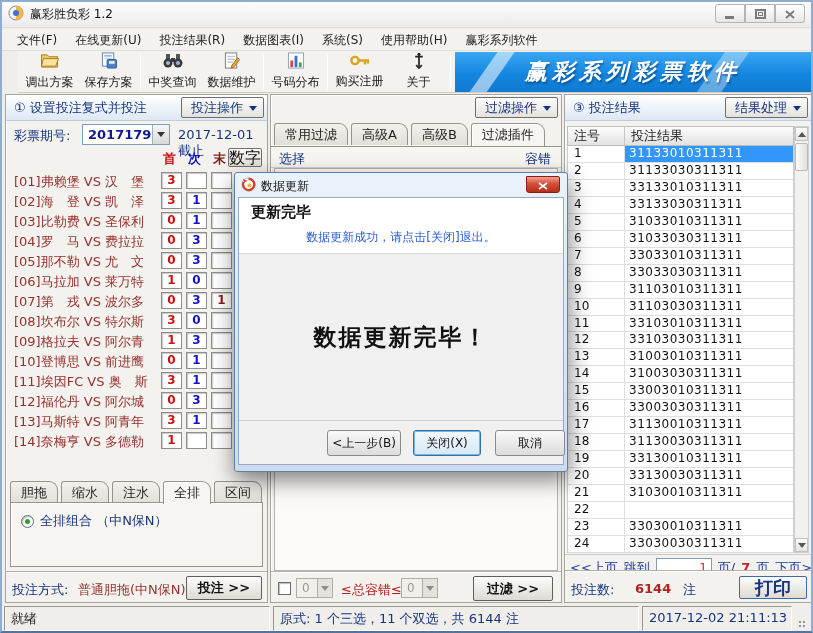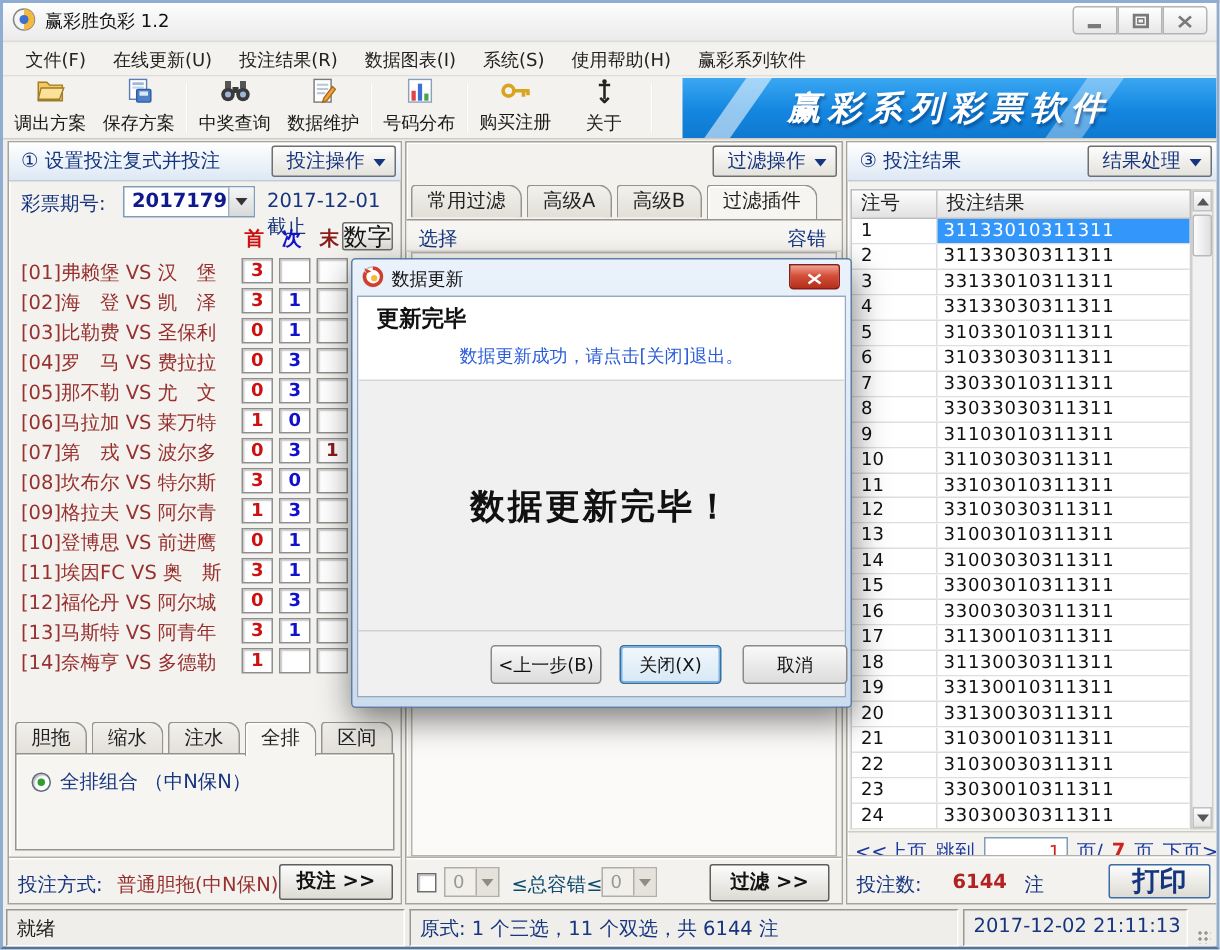--- a/index.html
+++ b/index.html
@@ -17,21 +17,21 @@
           border:1px solid #b4b4b4; display:flex; align-items:center; justify-content:center; }
   .wbtn:first-child { border-radius:3px 0 0 3px; }
   .wbtn:last-child { border-radius:0 3px 3px 0; }
 
   
   .menubar { position:absolute; left:0; top:27px; right:0; height:22px; background:#f3f2ee;
              border-bottom:1px solid #e0ded8; display:flex; align-items:center; padding-left:6px; }
   .menu-item { font-size:12px; color:#222; padding:0 9px; line-height:22px; cursor:default; }
 
   
-  .toolbar { position:absolute; left:0; top:49px; right:0; height:42px; background:#f3f2ee;
+  .toolbar { position:absolute; left:16px; top:49px; right:0; height:42px; background:#f3f2ee;
              border-bottom:1px solid #cfccc5; display:flex; align-items:center; padding-left:2px; }
   .tbtn { width:59px; height:40px; display:flex; flex-direction:column; align-items:center;
           justify-content:center; gap:1px; }
   .tlabel { font-size:12px; color:#1a1a1a; white-space:nowrap; }
   .tsep { width:1px; height:34px; background:#c9c6bf; border-right:1px solid #fff; margin:0 2px; }
   .banner { position:absolute; left:453px; top:50px; width:356px; height:40px;
             background:linear-gradient(#3aa7f2,#1486e0 55%,#1079cf); overflow:hidden;
             display:flex; align-items:center; justify-content:center; }
   .banner .slash { position:absolute; width:14px; height:70px; background:rgba(255,255,255,.55);
                    transform:rotate(35deg); top:-12px; }
@@ -112,21 +112,21 @@
   .mid-content { position:absolute; left:3px; top:73px; right:3px; bottom:31px;
                  background:#fbfaf8; border:1px solid #b7b4ae; }
   .checkbox { position:absolute; left:7px; top:9px; width:13px; height:13px; background:#fff;
               border:1px solid #6d6d6d; box-shadow:inset 1px 1px 1px #bbb; }
   .dcombo { position:absolute; top:5px; width:37px; height:20px; background:#f0efe9;
             border:1px solid #b1aea7; font-size:12px; color:#9b988f; line-height:18px; padding-left:5px; }
   .dcombo .arrow { position:absolute; right:0; top:0; width:15px; height:18px; background:#e4e2da;
                    border-left:1px solid #b1aea7; display:flex; align-items:center; justify-content:center; }
   .dcombo .arrow-tri { border-top-color:#8f8c84; }
   .dc1 { left:25px; } .dc2 { left:130px; }
-  .range-label { position:absolute; left:70px; top:8px; font-size:13px; color:#0c4a6e; }
+  .range-label { position:absolute; left:70px; top:8px; font-size:13px; color:#b91c1c; }
   .filter-btn { position:absolute; left:202px; top:3px; width:80px; height:25px;
                 background:linear-gradient(#fcfcfc,#dddbd3); border:1px solid #5f5f5f; border-radius:2px;
                 font-size:13px; font-weight:bold; color:#111; text-align:center; line-height:23px; }
 
   
   .rthead { position:absolute; left:2px; top:31px; width:227px; height:20px; display:flex;
             background:linear-gradient(#fdfdfd,#e2e2e2); border:1px solid #bdbdbd; }
   .rth { font-size:13px; color:#222; line-height:18px; padding-left:6px; }
   .rth-no { width:57px; border-right:1px solid #c6c6c6; }
   .rrows { position:absolute; left:2px; top:51px; width:227px; height:407px; display:flex;
@@ -549,21 +549,20 @@
         <div class="rrow">
           <span class="rno">20</span>
           <span class="rval">33130030311311</span>
         </div>
         <div class="rrow">
           <span class="rno">21</span>
           <span class="rval">31030010311311</span>
         </div>
         <div class="rrow">
           <span class="rno">22</span>
-          <span class="rval">31030030311311</span>
         </div>
         <div class="rrow">
           <span class="rno">23</span>
           <span class="rval">33030010311311</span>
         </div>
         <div class="rrow">
           <span class="rno">24</span>
           <span class="rval">33030030311311</span>
         </div>
       </div>

